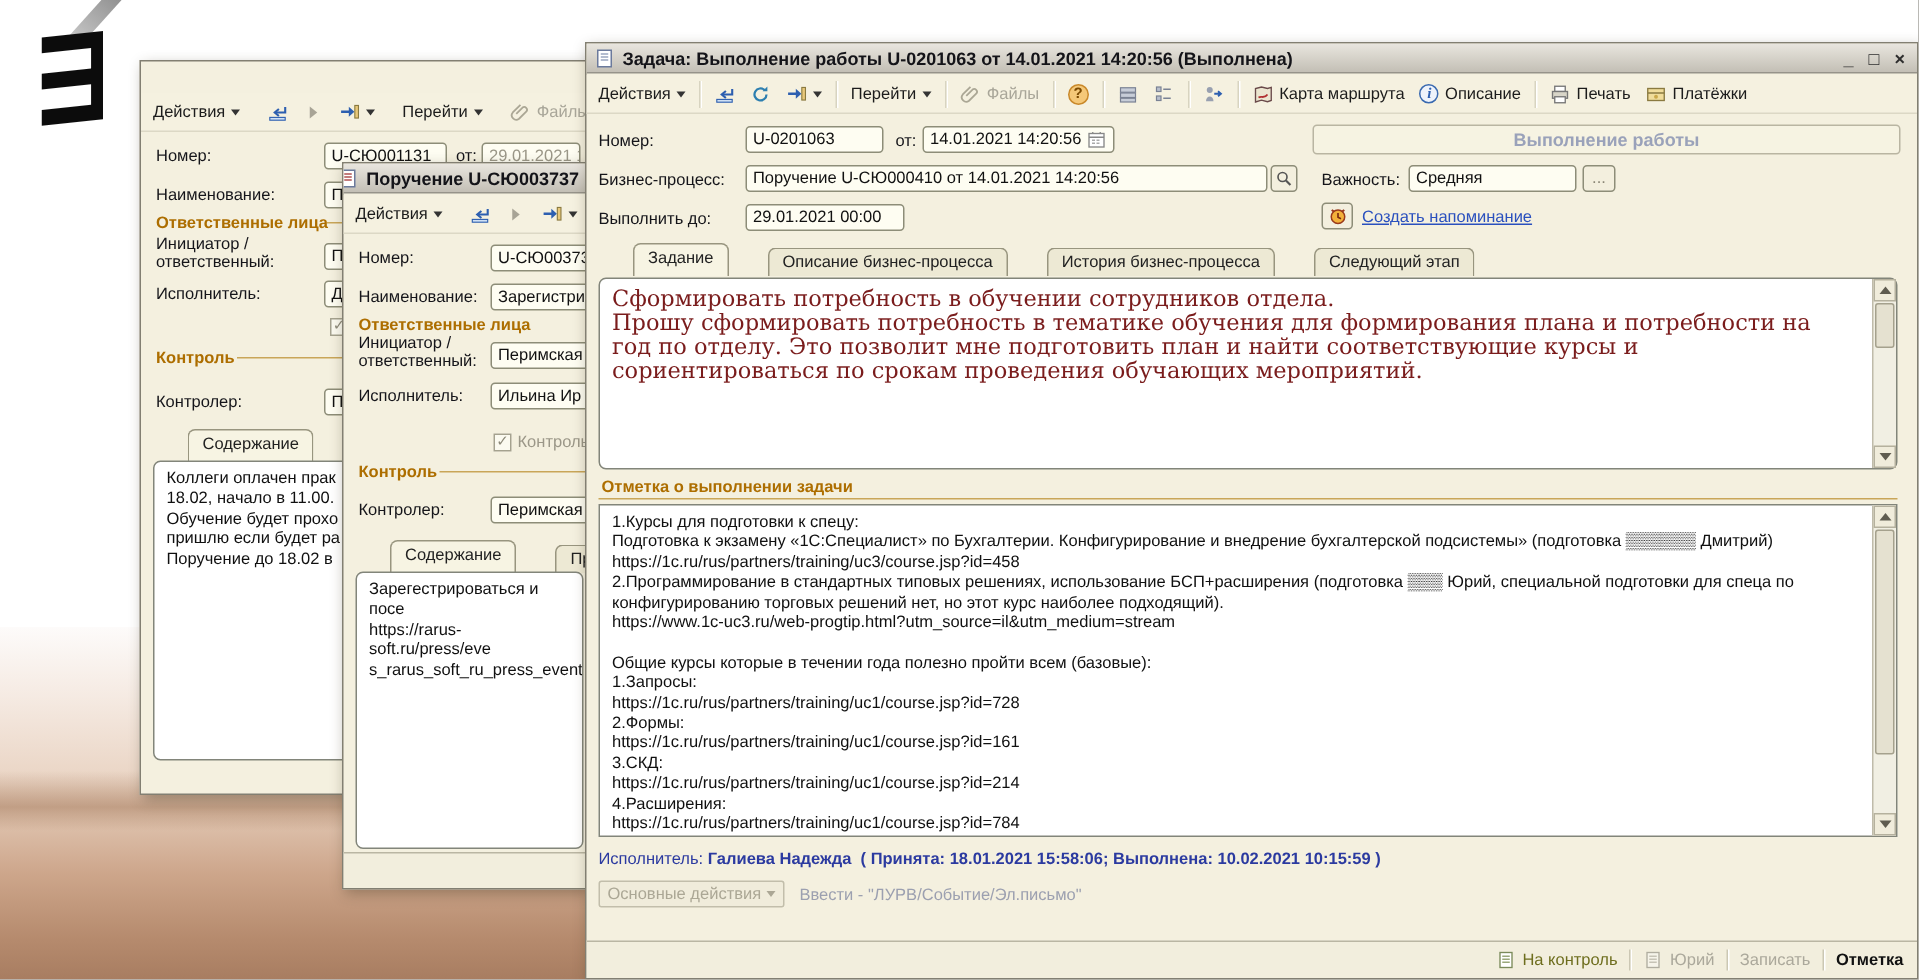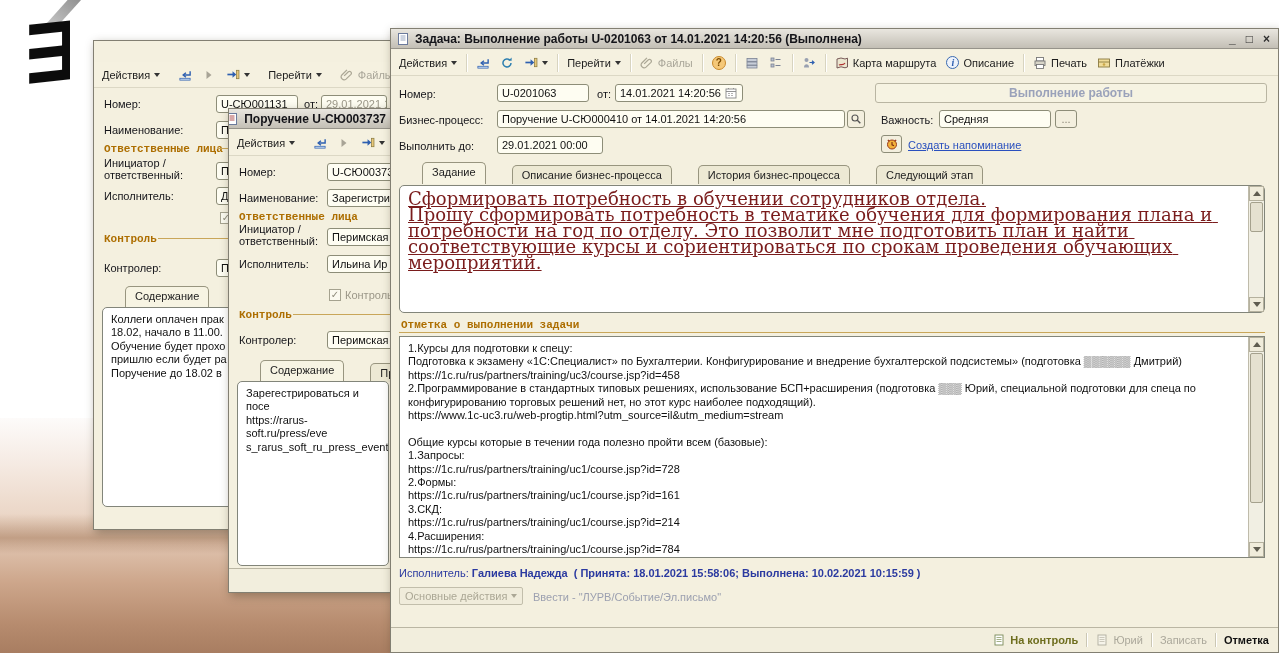--- a/index.html
+++ b/index.html
@@ -47,56 +47,56 @@
   .circi { width:13px; height:13px; border-radius:50%; background:#eef3fb; border:1px solid #3a6ab0;
     color:#2d5fb0; font-weight:bold; font-style:italic; font-size:10px; font-family:"Liberation Serif",serif;
     display:inline-flex; align-items:center; justify-content:center; }
   
   .lbl { position:absolute; white-space:pre; color:#15151a; line-height:12px; }
   .fld { position:absolute; height:18px; background:#FEFDF2; border:1px solid #8D8D78; border-radius:3px;
     padding:1px 4px; display:flex; align-items:center; white-space:nowrap; overflow:hidden; color:#111; }
   .fld.dis { color:#9B9788; }
   .fldbtn { position:absolute; height:18px; background:#F3EFDE; border:1px solid #8D8D78; border-radius:3px;
     display:flex; align-items:center; justify-content:center; padding:0 3px; color:#8a8676; }
-  .sect { position:absolute; font-weight:bold; color:#AD6E00; white-space:nowrap;font-family:Liberation Mono, monospace; }
+  .sect { position:absolute; font-weight:bold; color:#AD6E00; white-space:nowrap; }
   .sectline { position:absolute; height:1px; background:#C9A659; }
   .chkrow { position:absolute; display:flex; align-items:center; gap:4px; color:#9B9788; }
   .box { width:12px; height:12px; background:#FBFAF0; border:1px solid #A5A28F; display:flex;
     align-items:center; justify-content:center; font-size:10px; line-height:10px; color:#8D8A7A; }
   .lnk { position:absolute; color:#2A50BE; text-decoration:underline; white-space:nowrap; }
   
   .tabs { position:absolute; display:flex; align-items:flex-end; }
   .tabb { padding:3px 9px; background:#EDE9D4; border:1px solid #98957F; border-bottom:none;
     border-radius:5px 5px 0 0; color:#222; margin-right:3px; white-space:nowrap;margin-left:23px; }
   .tabb.act { background:#F7F4E3; padding-bottom:6px; }
   
   .panel { position:absolute; background:#fff; border:1px solid #82857A; }
   .rnd { border-radius:5px; }
   .ptext { position:absolute; inset:0; padding:5px 8px; white-space:pre-wrap; overflow:hidden; }
-  .serif { font-family:"DejaVu Serif", serif; font-size:18px; line-height:16px; color:#7A1C1C;text-decoration:underline; }
+  .serif { font-family:"DejaVu Serif", serif; font-size:15px; line-height:16px; color:#7A1C1C; }
   .sans { font-size:11px; line-height:13.4px; color:#101010; }
   .sbar { position:absolute; top:0; bottom:0; right:0; width:16px; background:#F1EFE3; border-left:1px solid #BFBBAA; }
   .sbtn { position:absolute; left:0; right:0; height:15px; background:#F0ECDB; border:1px solid #B5B19E;
     display:flex; align-items:center; justify-content:center; }
   .sbtn.up { top:0; } .sbtn.dn { bottom:0; }
   .tri-u { width:0; height:0; border-left:4px solid transparent; border-right:4px solid transparent; border-bottom:5px solid #5f5c50; }
   .tri-d { width:0; height:0; border-left:4px solid transparent; border-right:4px solid transparent; border-top:5px solid #5f5c50; }
   .thumb { position:absolute; left:1px; right:1px; background:#E5E1D0; border:1px solid #A5A18D; border-radius:2px; }
   
   .wt { position:absolute; background:#F6F3E2; border:1px solid #B9B5A2; border-radius:3px;
     display:flex; align-items:center; justify-content:center; font-weight:bold; font-size:12px; color:#9AA2BA; }
   .execline { position:absolute; white-space:nowrap; color:#2B3AA0; }
   .execline .nm, .execline .dt { font-weight:bold; }
   .combo { position:absolute; height:18px; background:#F0ECDB; border:1px solid #C2BEAB; border-radius:2px;
     color:#ABA795; display:flex; align-items:center; justify-content:space-between; padding:0 5px; }
   .hint { position:absolute; color:#9CA0B0; white-space:nowrap; }
   .bbar { position:absolute; left:0; right:0; bottom:0; height:25px; background:#F2EEDD; border-top:1px solid #BAB6A3;
     display:flex; align-items:center; justify-content:flex-end; gap:8px; padding:0 9px; }
   .bitem { display:inline-flex; align-items:center; gap:4px; }
-  .bitem.ctl { color:#6E6E1E; font-weight:bold; }
+  .bitem.ctl { color:#6E6E1E; font-weight:normal; }
   .bitem.dis, .btxt.dis { color:#ABA89B; }
   .btxt.close { font-weight:bold; color:#111; }
   .bsep { width:1px; height:14px; background:#CBC7B4; box-shadow:1px 0 0 #fff; }
   .foot2 { position:absolute; left:0; right:0; bottom:0; height:24px; background:#F2EEDD; border-top:1px solid #BAB6A3; }
 </style>
 </head>
 <body>
 
 <div id="screen">
 

